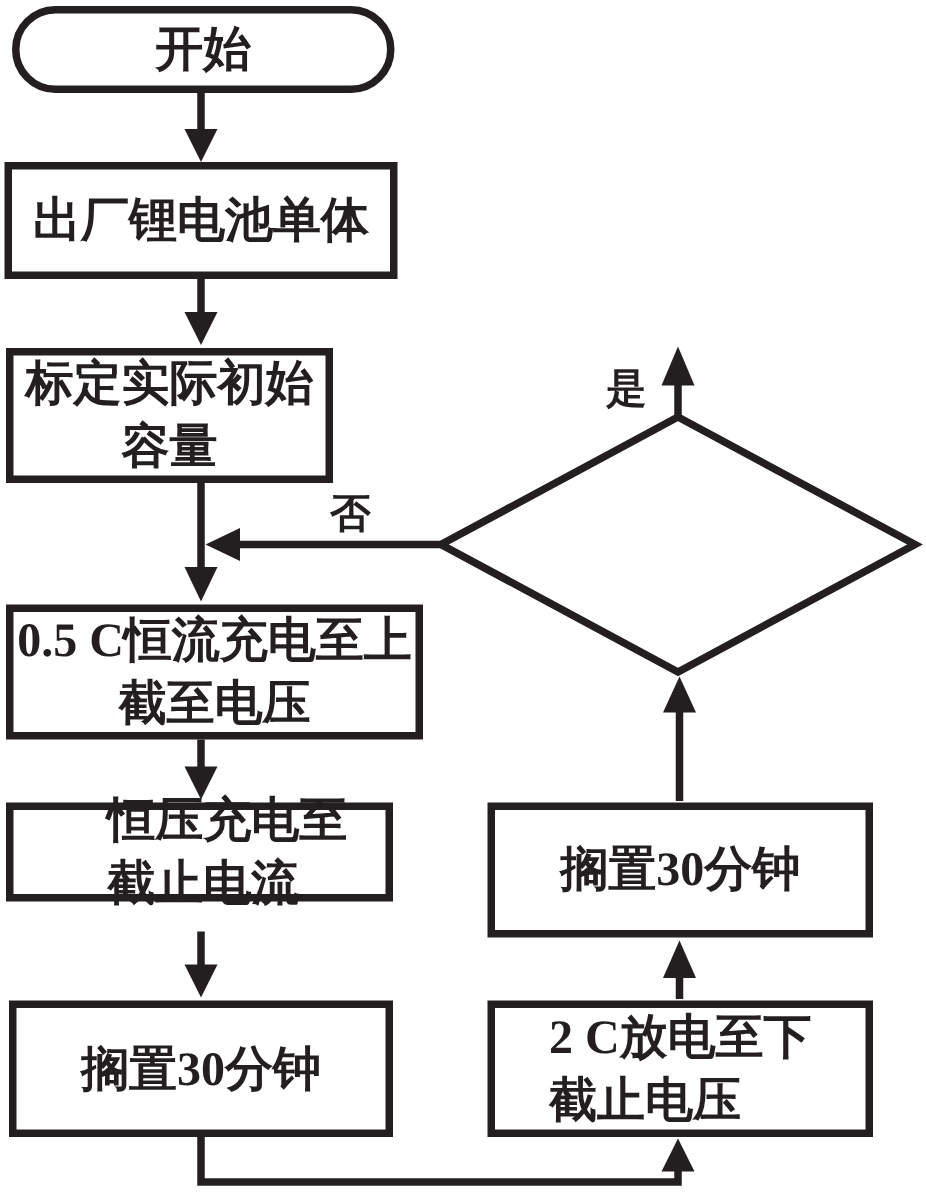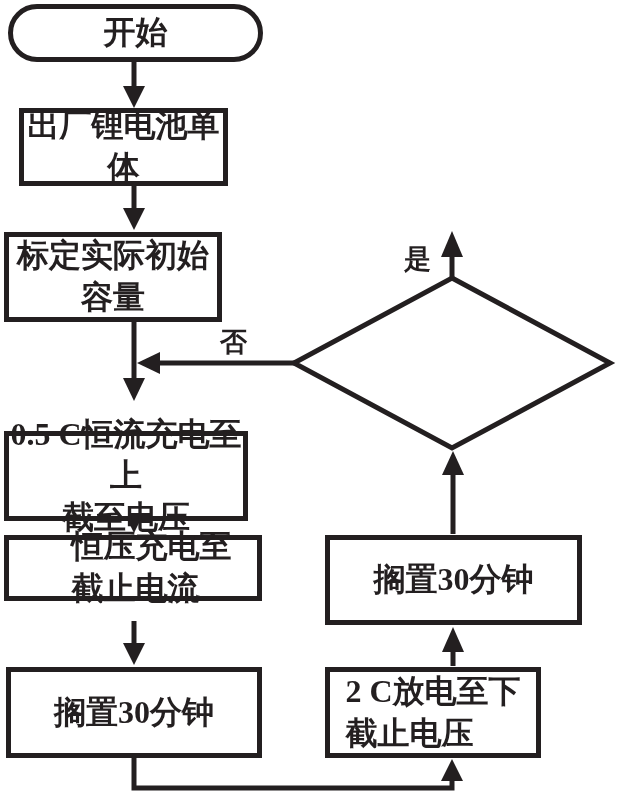--- a/index.html
+++ b/index.html
@@ -25,28 +25,28 @@
     border:5px solid var(--ink);background:var(--paper);
     display:flex;align-items:center;justify-content:center;
     font-size:32px;font-weight:700;line-height:1.3;
   }
   .node .lbl{white-space:pre-line;text-align:center;}
   .node.left-block .lbl{text-align:left;}
   .stadium{border-radius:30px;}
 
   
   .n-start{left:8px;top:4px;width:255px;height:58px;}
-  .n-factory{left:19px;top:108px;width:209px;height:78px;}
+  .n-factory{left:3px;top:108px;width:262px;height:78px;}
   .n-calibrate{left:4px;top:232px;width:218px;height:90px;}
-  .n-cc{left:4px;top:403px;width:244px;height:90px;margin-top:28px;}
+  .n-cc{left:4px;top:403px;width:278px;height:90px;}
   .n-cv{left:4px;top:535px;width:258px;height:66px;padding-left:37px;}
   .n-rest-l{left:6px;top:667px;width:256px;height:91px;}
   .n-end{left:323px;top:173px;width:255px;height:57px;}
   .n-rest-r{left:325px;top:535px;width:257px;height:90px;}
-  .n-discharge{left:325px;top:667px;width:216px;height:91px;}
+  .n-discharge{left:325px;top:667px;width:257px;height:91px;}
 
   .decision-label{
     position:absolute;left:330px;top:327px;width:245px;height:78px;
     display:flex;align-items:center;justify-content:center;
     font-size:25px;font-weight:700;line-height:1.2;
     white-space:pre-line;text-align:center;
   }
   .branch-label{
     position:absolute;font-size:27px;font-weight:700;line-height:1;
   }

